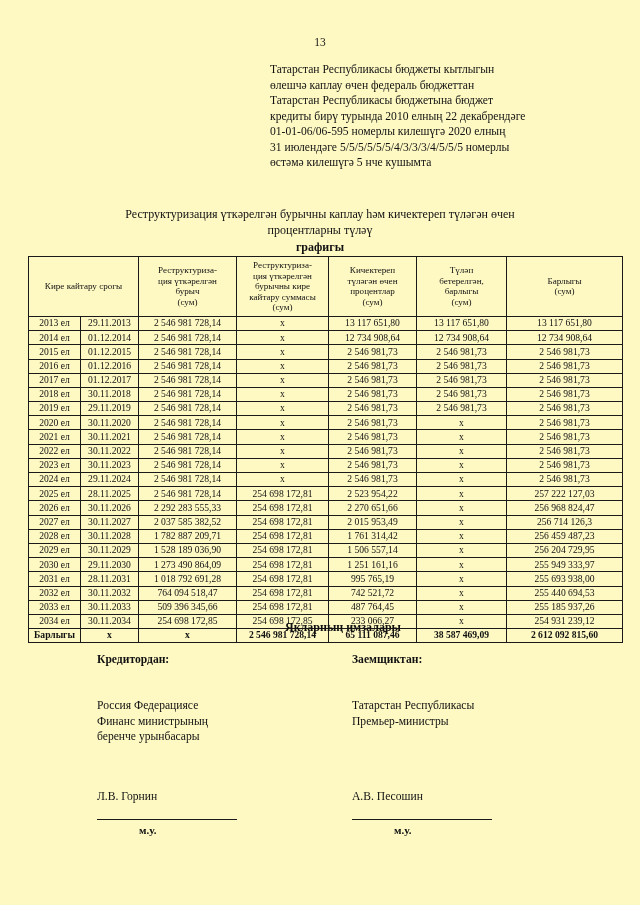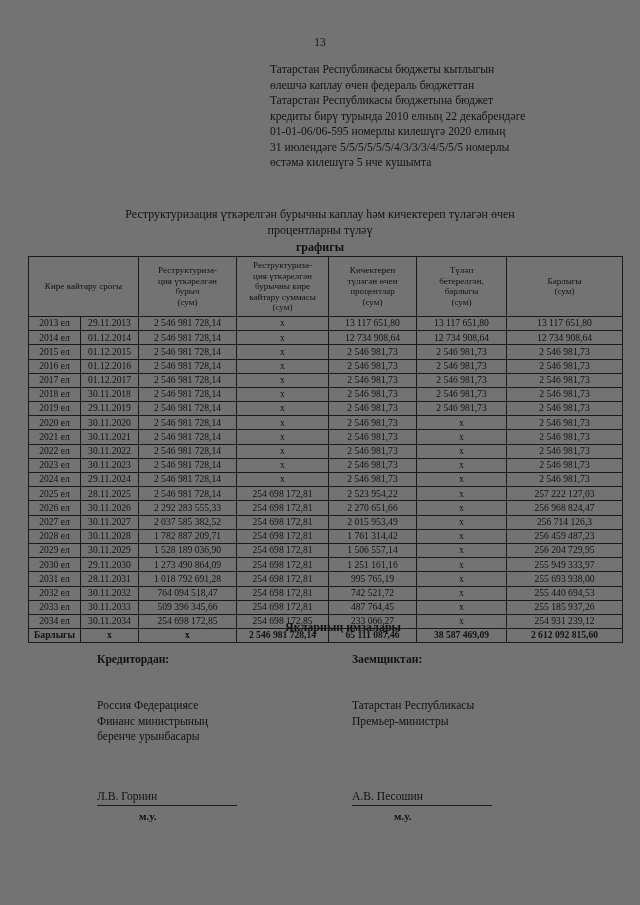--- a/index.html
+++ b/index.html
@@ -13,21 +13,21 @@
     position: relative;
     font-family: "Liberation Serif", "DejaVu Serif", serif;
     color: #111111;
     overflow: hidden;
   }
   .page {
     position: absolute;
     top: 0; left: 0;
     width: 640px;
     height: 905px;
-    background: #737373;
+    background: #fef9c3;
   }
 
   
   .page-number {
     position: absolute;
     top: 36px;
     left: 0;
     width: 640px;
     text-align: center;
     font-size: 11.5px;
@@ -121,21 +121,21 @@
     font-size: 11.6px;
     line-height: 15.8px;
   }
   .sig-left  { top: 652px; left: 97px; width: 230px; }
   .sig-right { top: 652px; left: 352px; width: 240px; }
   .sig-heading {
     font-weight: bold;
     margin-bottom: 30px;
   }
   .sig-org { margin-bottom: 44px; }
-  .sig-name { }
+  .sig-name { margin-bottom: 14px; }
   .sig-line {
     width: 140px;
     border-top: 1.2px solid #1a1a1a;
     height: 0;
   }
   .sig-mu {
     font-weight: bold;
     font-size: 11px;
     margin-top: 3px;
     padding-left: 42px;

